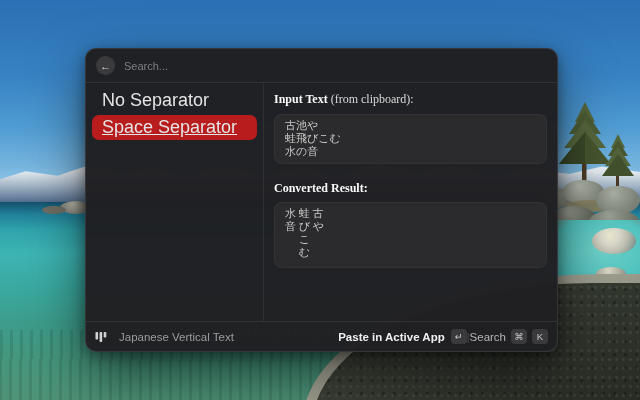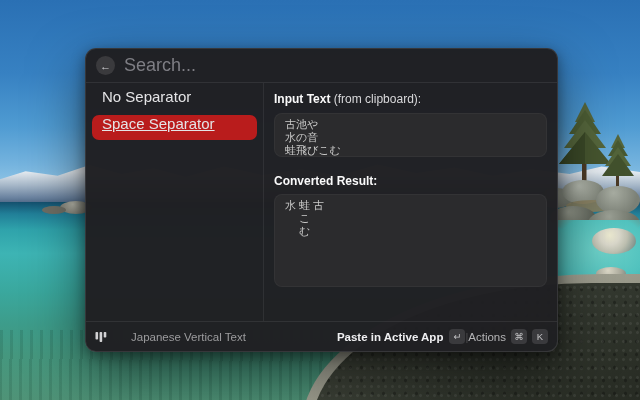--- a/index.html
+++ b/index.html
@@ -51,38 +51,38 @@
   
   .win { position:absolute; left:85px; top:48px; width:473px; height:304px;
     background:rgba(32,32,35,0.985); border:1px solid rgba(255,255,255,.10); border-radius:11px;
     box-shadow:0 24px 55px rgba(0,0,0,.55), 0 4px 14px rgba(0,0,0,.4);
     color:#e8e8ea; display:flex; flex-direction:column; }
   .searchbar { height:34px; flex:0 0 34px; display:flex; align-items:center; gap:9px;
     padding:0 10px; border-bottom:1px solid rgba(255,255,255,.08); }
   .backbtn { width:19px; height:19px; border-radius:50%; background:#3a3a3d; border:none;
     color:#d6d6d8; font-size:11px; line-height:18px; text-align:center; cursor:pointer;
     display:flex; align-items:center; justify-content:center; font-family:inherit; }
-  .searchph { font-size:18px; color:#7e7e84; flex:1; }
+  .searchph { font-size:11px; color:#7e7e84; flex:1; }
   .body { flex:1; display:flex; min-height:0; }
   .sidebar { width:178px; flex:0 0 178px; border-right:1px solid rgba(255,255,255,.07); padding:5px 6px; }
-  .sideitem { height:25px; margin-bottom:2px; display:flex; 
-    padding:0 10px; border-radius:7px; font-size:15px; color:#e4e4e6; cursor:pointer; }
+  .sideitem { height:25px; margin-bottom:2px; display:flex; align-items:center;
+    padding:0 10px; border-radius:7px; font-size:18px; color:#e4e4e6; cursor:pointer; }
   .sideitem.sel { background:#b91c1c;text-decoration:underline; }
-  .main { flex:1; padding:9px 10px 0 10px; overflow:hidden; }
+  .main { flex:1; padding:9px 10px 0 10px; overflow:hidden;font-family:Liberation Serif, serif; }
   .sechead { font-size:12px; color:#d9d9db; }
   .sechead b { color:#fafafa; font-weight:700; }
   .txtbox { background:#2b2b2d; border:1px solid rgba(255,255,255,.04); border-radius:8px;
     padding:4px 10px; overflow:hidden; }
-  .inbox { margin-top:7px; height:44px; }
-  .resbox { margin-top:6px; height:93px; }
+  .inbox { margin-top:7px; height:50px; }
+  .resbox { margin-top:6px; height:66px; }
   .jl { font-size:11px; line-height:13px; color:#cccccb; white-space:pre; }
   .reshead { margin-top:17px; }
   .footer { height:30px; flex:0 0 30px; border-top:1px solid rgba(255,255,255,.08);
     display:flex; align-items:center; padding:0 9px; }
-  .fleft { display:flex; align-items:center; gap:24px; flex:1; }
+  .fleft { display:flex; align-items:center; gap:12px; flex:1; }
   .appname { font-size:11.5px; color:#9c9c9e; }
   .fright { display:flex; align-items:center; }
   .primary { display:flex; align-items:center; gap:6px; cursor:pointer; }
   .plabel { font-size:11.5px; font-weight:700; color:#efeff1; }
   .key { min-width:16px; height:15px; padding:0 3px; border-radius:4px; background:#3a3a3d;
     color:#c3c3c5; font-size:9.5px; display:flex; align-items:center; justify-content:center; }
   .fsep { color:#4c4c4f; font-size:11px; }
   .actions { display:flex; align-items:center; gap:5px; cursor:pointer; }
   .alabel { font-size:11.5px; color:#b4b4b6; }
 </style>
@@ -152,28 +152,29 @@
           <span>Space Separator</span>
         </div>
       </div>
 
       <div class="main">
         <div class="sechead">
           <b>Input Text</b><span> (from clipboard):</span>
         </div>
         <div class="txtbox inbox">
           <div class="jl">古池や</div>
+          <div class="jl">蛙飛びこむ</div>
           <div class="jl">水の音</div>
-          <div class="jl">蛙飛びこむ</div>
         </div>
         <div class="sechead reshead">
           <b>Converted Result:</b>
         </div>
         <div class="txtbox resbox">
           <div class="jl">水 蛙 古</div>
+          <div class="jl">音 び や</div>
           <div class="jl">　 こ</div>
           <div class="jl">　 む</div>
         </div>
       </div>
 
     </div>
 
     <div class="footer">
       <div class="fleft">
         <svg width="12" height="12" viewBox="0 0 12 12">
@@ -183,21 +184,21 @@
         </svg>
         <span class="appname">Japanese Vertical Text</span>
       </div>
       <div class="fright">
         <div class="primary">
           <span class="plabel">Paste in Active App</span>
           <span class="key">↵</span>
         </div>
         <span class="fsep">|</span>
         <div class="actions">
-          <span class="alabel">Actions</span>
+          <span class="alabel">Search</span>
           <span class="key">⌘</span>
           <span class="key">K</span>
         </div>
       </div>
     </div>
 
   </div>
 </div>
 
 </body></html>

